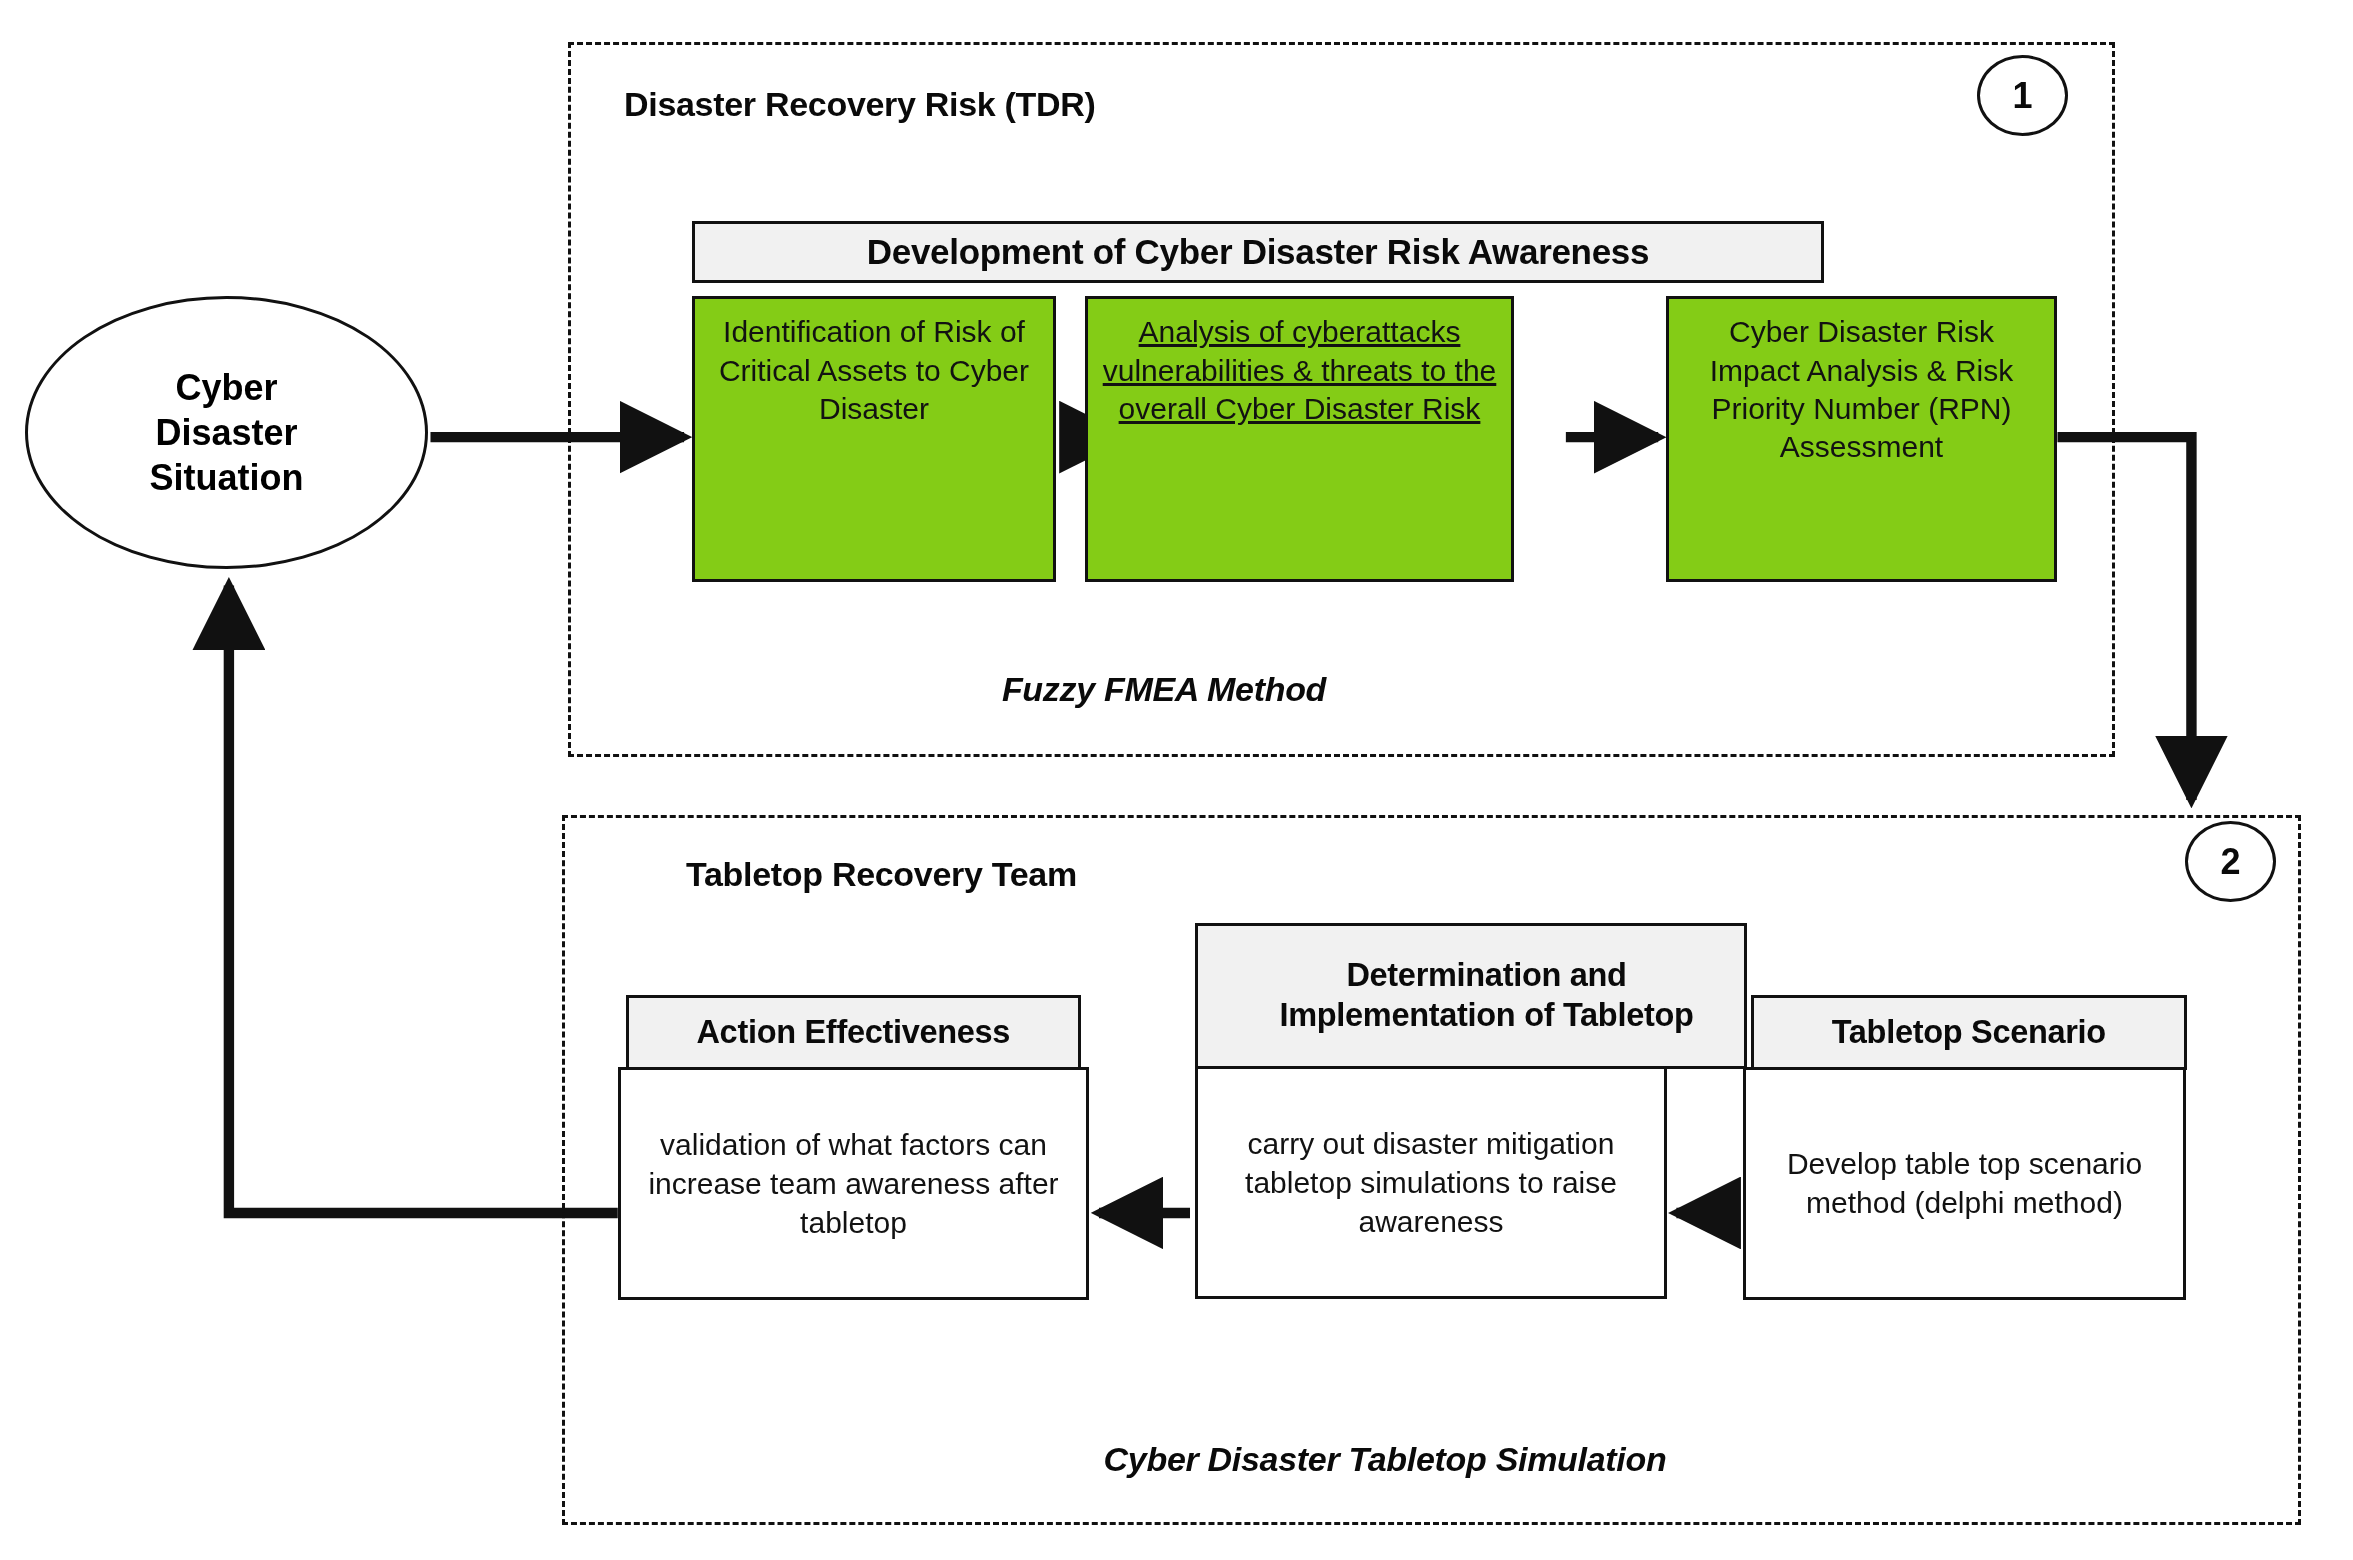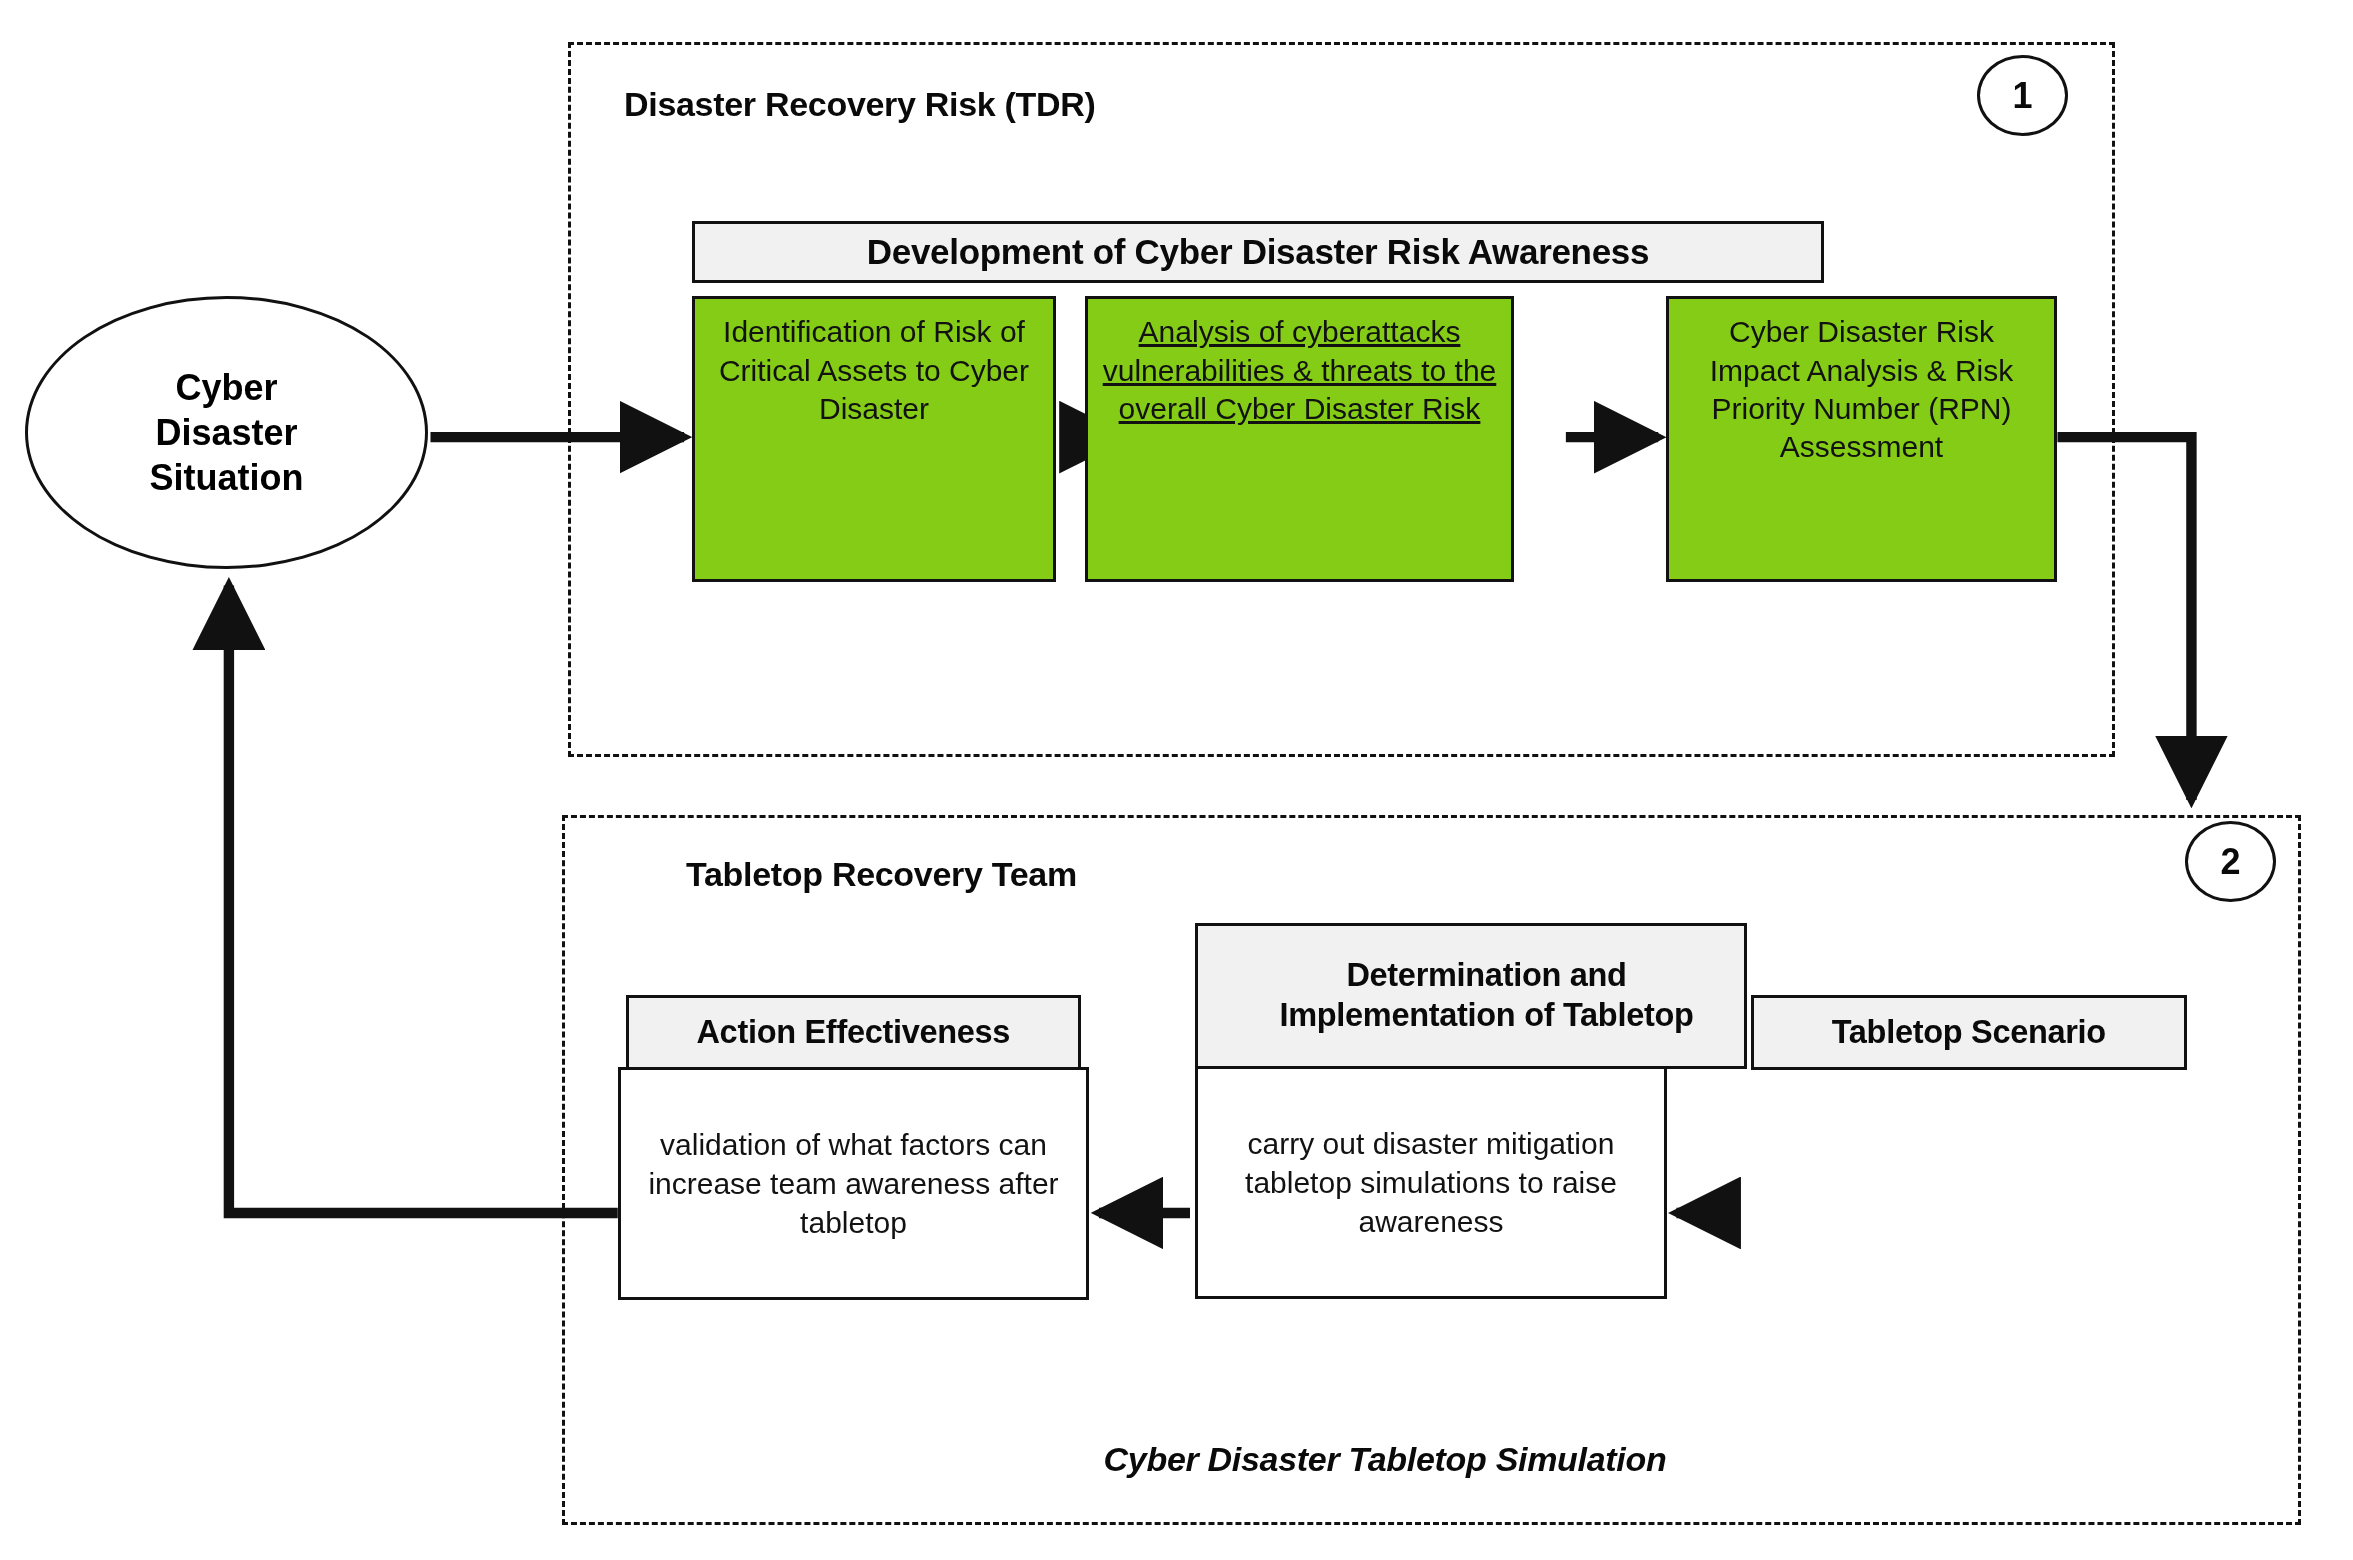--- a/index.html
+++ b/index.html
@@ -196,20 +196,21 @@
     <line x1="2672" y1="1865" x2="2578" y2="1865" stroke="#111111" stroke-width="16" marker-end="url(#arrowhead)"></line>
 
     <line x1="1830" y1="1865" x2="1690" y2="1865" stroke="#111111" stroke-width="16" marker-end="url(#arrowhead)"></line>
 
     <path d="M950,1865 L352,1865 L352,900" fill="none" stroke="#111111" stroke-width="16" marker-end="url(#arrowhead)"></path>
   </svg>
 
   <div class="group-box" id="group-tdr"></div>
   <div class="group-title" id="title-tdr">Disaster Recovery Risk (TDR)</div>
   <div class="badge" id="badge-1">1</div>
+  <div class="group-caption" id="caption-fmea">Fuzzy FMEA Method</div>
 
   <div id="node-situation">
     <span>
       <span>Cyber</span><br>
       <span>Disaster</span><br>
       <span>Situation</span>
     </span>
   </div>
 
   <div id="banner-awareness">Development of Cyber Disaster Risk Awareness</div>
@@ -228,16 +229,17 @@
     <div class="card-body">validation of what factors can increase team awareness after tabletop</div>
   </div>
 
   <div class="card" id="card-determination">
     <div class="card-head">Determination and Implementation of Tabletop</div>
     <div class="card-body">carry out disaster mitigation tabletop simulations to raise awareness</div>
   </div>
 
   <div class="card" id="card-scenario">
     <div class="card-head">Tabletop Scenario</div>
+    <div class="card-body">Develop table top scenario method (delphi method)</div>
   </div>
 
 </div>
 
 
 </body></html>

